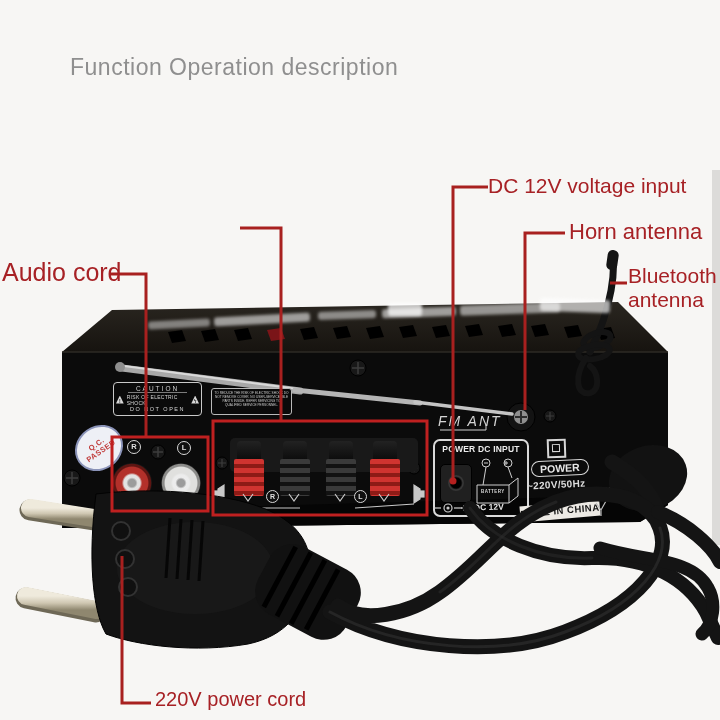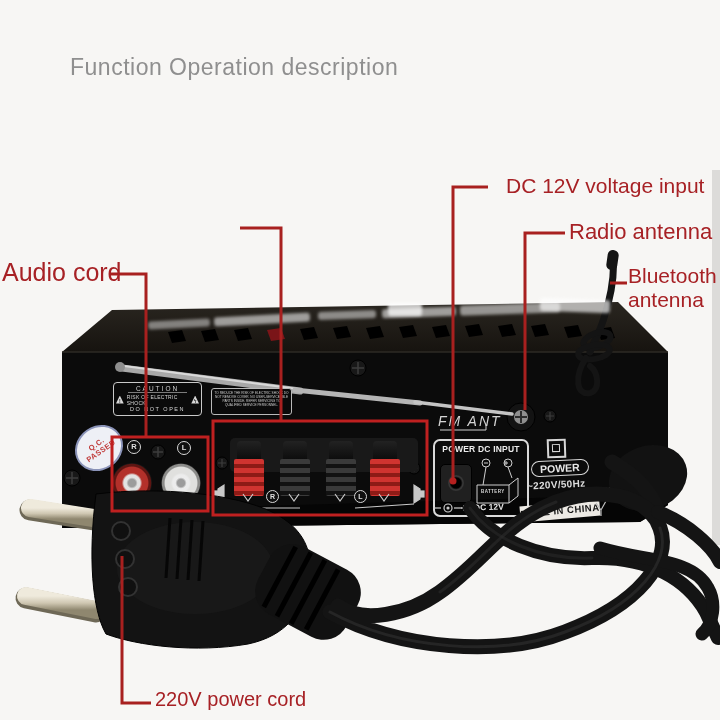--- a/index.html
+++ b/index.html
@@ -313,17 +313,17 @@
     </g>
     <circle cx="453" cy="481" r="3.5" fill="#b5201f"></circle>
     <g stroke="#bf2020" stroke-width="3" fill="none">
       <rect x="112" y="437" width="96" height="74"></rect>
       <rect x="213" y="421" width="214" height="94"></rect>
     </g>
   </svg>
 
   <div class="abs title" style="left:70px;top:54px;z-index:4;">Function Operation description</div>
   <div class="abs callout c-audio" style="left:2px;top:258px;z-index:4;">Audio cord</div>
-  <div class="abs callout c-dc" style="left:506px;top:174px;z-index:4;">DC 12V voltage input</div>
-  <div class="abs callout c-radio" style="left:569px;top:220px;z-index:4;">Radio antenna</div>
+  <div class="abs callout c-dc" style="left:488px;top:174px;z-index:4;">DC 12V voltage input</div>
+  <div class="abs callout c-radio" style="left:569px;top:220px;z-index:4;">Horn antenna</div>
   <div class="abs callout c-bt" style="left:628px;top:264px;z-index:4;">Bluetooth antenna</div>
   <div class="abs callout c-cord" style="left:155px;top:688px;z-index:4;">220V power cord</div>
 </div>
 
 </body></html>

